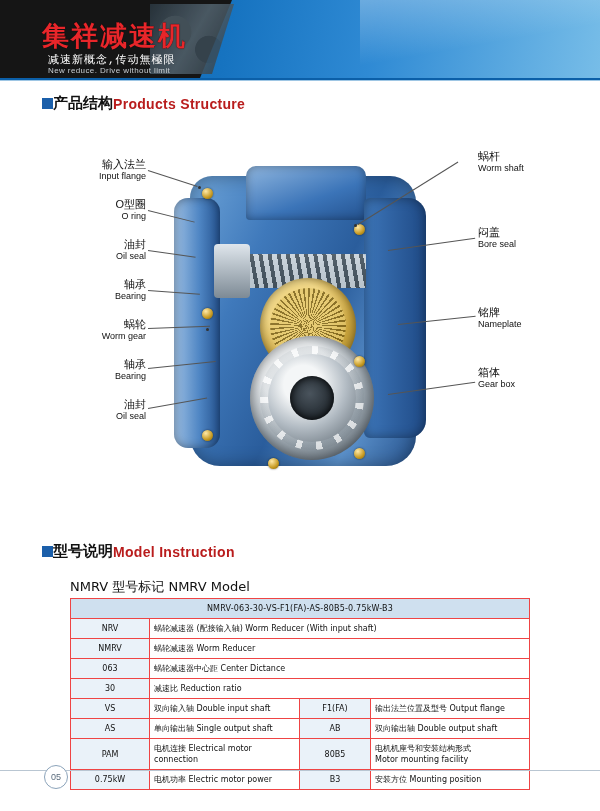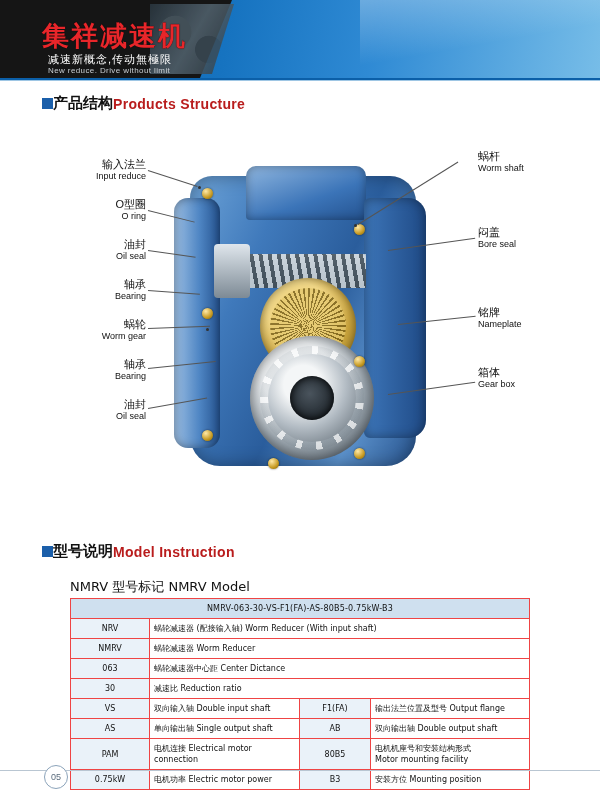--- a/index.html
+++ b/index.html
@@ -41,21 +41,21 @@
   }
   .brand-cn{
     position:absolute;left:42px;top:18px;
     font-size:27px;font-weight:bold;color:#e8262a;letter-spacing:2px;
     font-family:"DejaVu Sans", sans-serif;
     text-shadow:0 0 1px #000;
   }
   .brand-sub-cn{
     position:absolute;left:48px;top:52px;
     font-size:11px;color:#ffffff;letter-spacing:1px;
-    font-family:Liberation Sans, sans-serif;
+    font-family:Liberation Mono, monospace;
   }
   .brand-sub-en{
     position:absolute;left:48px;top:66px;
     font-size:8px;color:#c9ced3;letter-spacing:.4px;
   }
   .header-rule{
     position:absolute;left:0;top:78px;width:600px;height:2px;background:#0b5fa8;
   }
   .header-rule2{
     position:absolute;left:0;top:80px;width:600px;height:1px;background:#9ec6e4;
@@ -240,21 +240,21 @@
     <div class="bolt" style="left:34px;top:150px;"></div>
     <div class="bolt" style="left:34px;top:272px;"></div>
     <div class="bolt" style="left:186px;top:66px;"></div>
     <div class="bolt" style="left:186px;top:198px;"></div>
     <div class="bolt" style="left:186px;top:290px;"></div>
     <div class="bolt" style="left:100px;top:300px;"></div>
   </div>
 
   <div class="lab r" style="left:46px;top:30px;width:72px;">
     <div class="cn">输入法兰</div>
-    <div class="en">Input reduce</div>
+    <div class="en">Input flange</div>
   </div>
   <div class="lab r" style="left:46px;top:70px;width:72px;">
     <div class="cn">O型圈</div>
     <div class="en">O ring</div>
   </div>
   <div class="lab r" style="left:46px;top:110px;width:72px;">
     <div class="cn">油封</div>
     <div class="en">Oil seal</div>
   </div>
   <div class="lab r" style="left:46px;top:150px;width:72px;">

